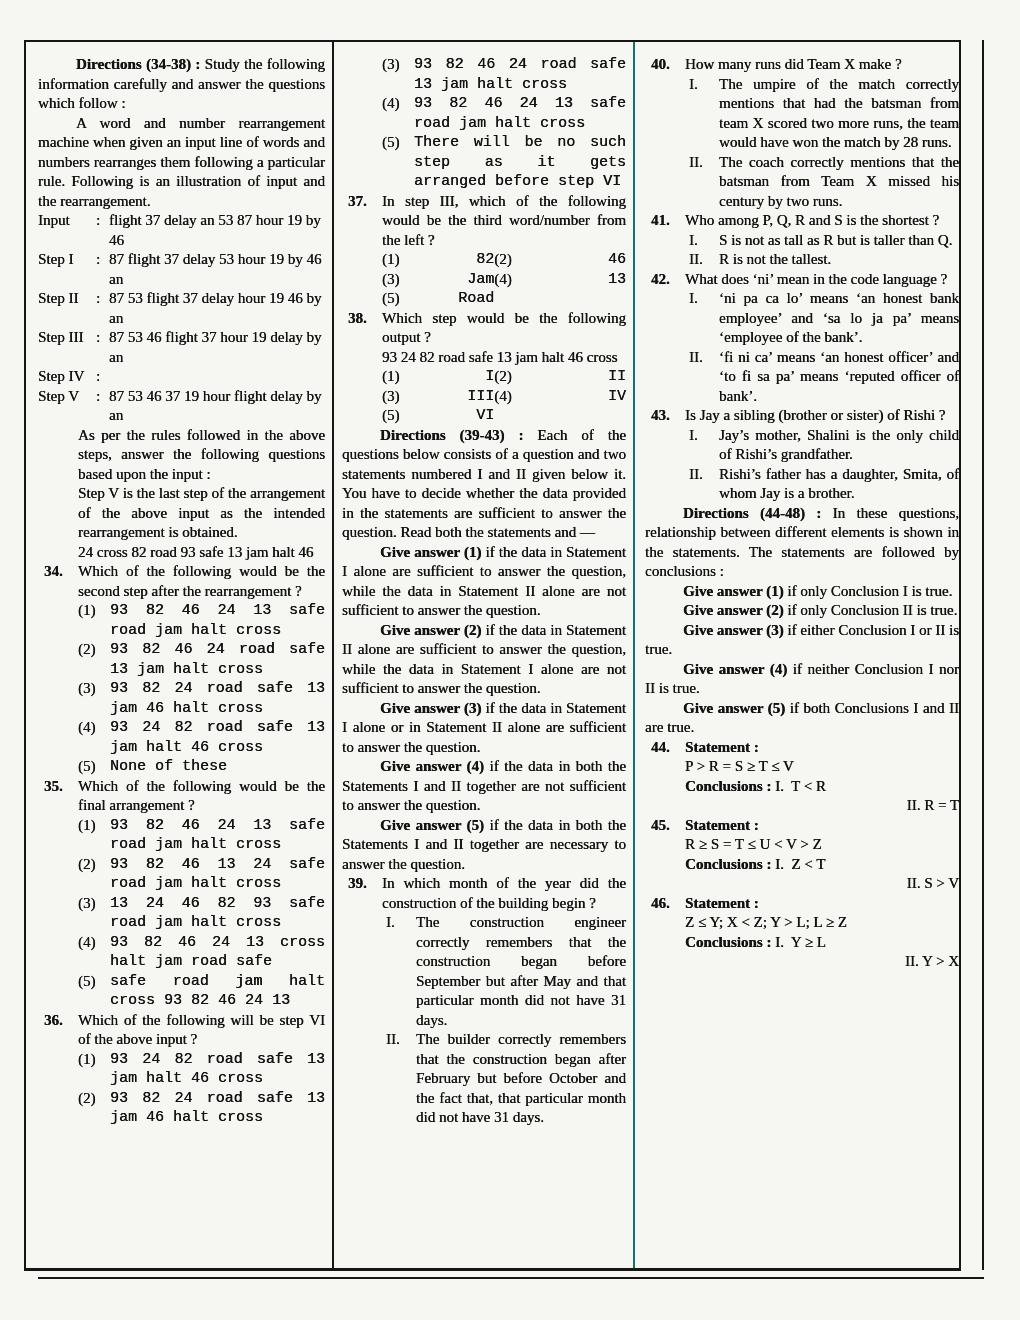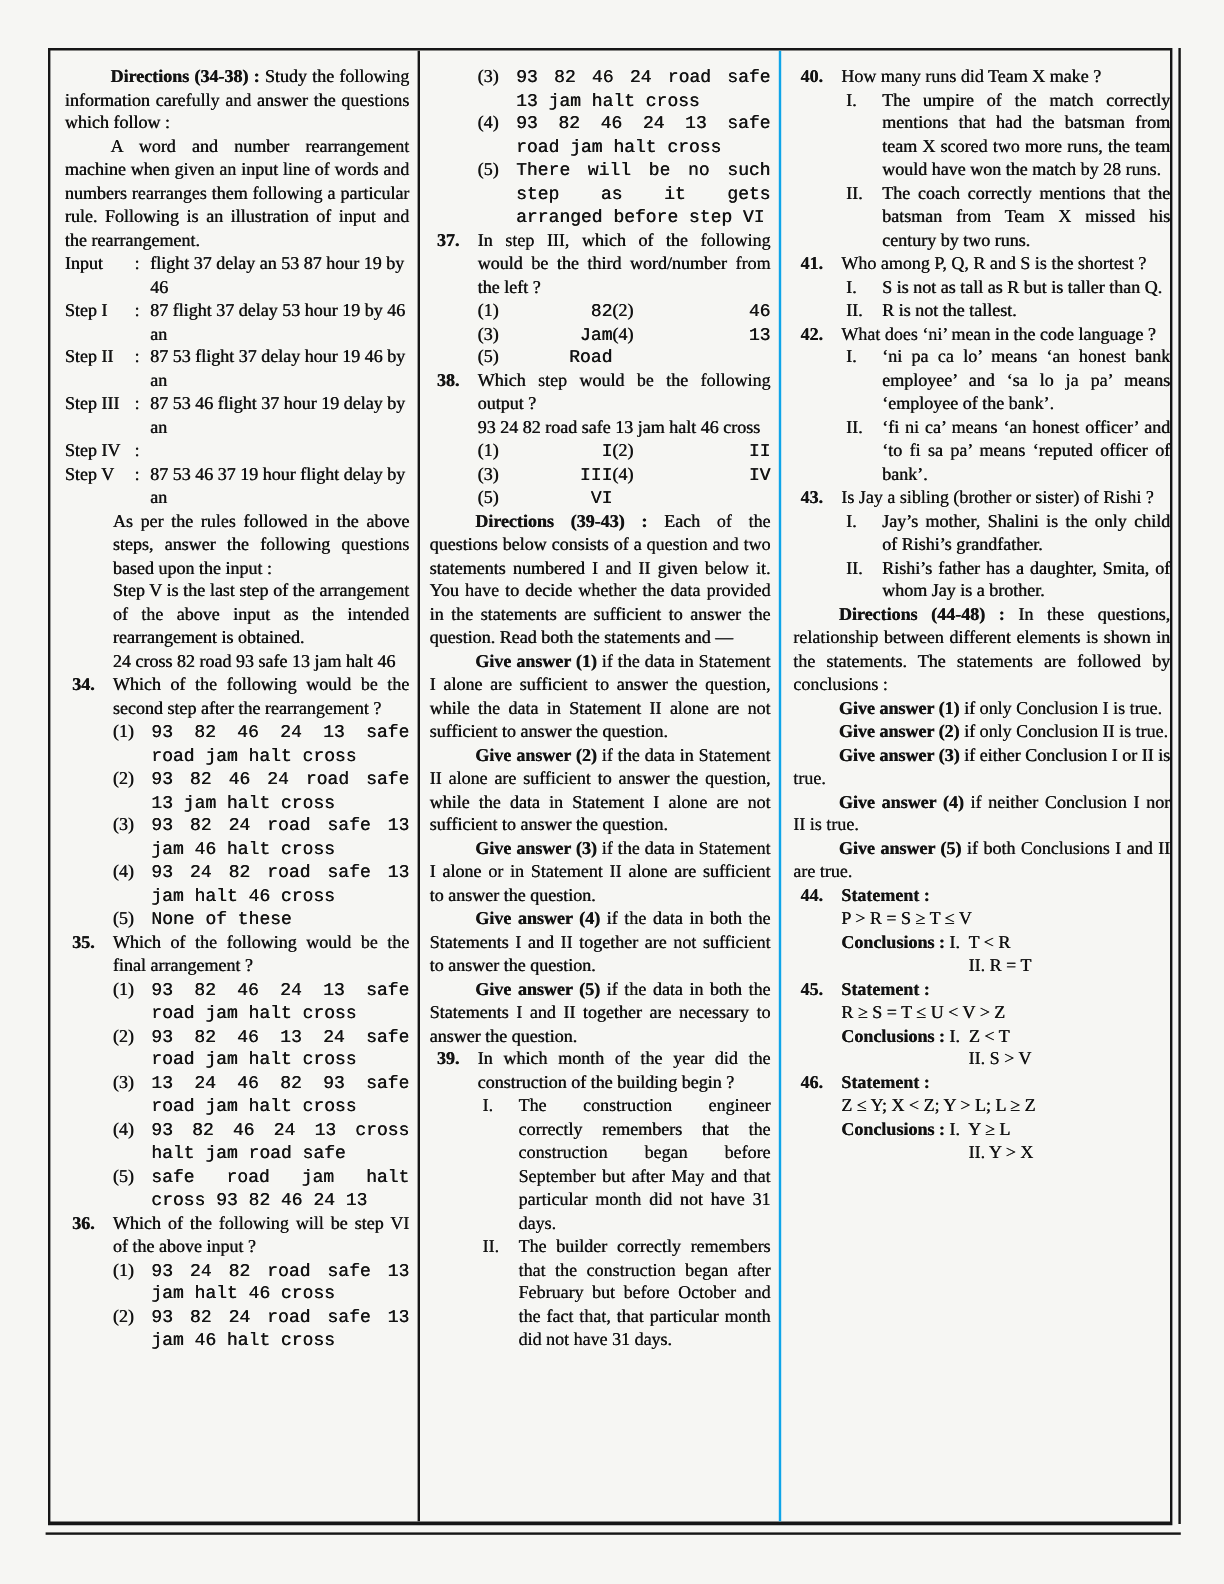--- a/index.html
+++ b/index.html
@@ -5,30 +5,30 @@
   html,body{margin:0;padding:0;}
   body{
     width:1020px;height:1320px;position:relative;
     background:#f6f6f3;
     font-family:"Liberation Serif","DejaVu Serif",serif;
     font-size:15px;line-height:19.5px;color:#131313;
     -webkit-font-smoothing:antialiased;
   }
   .txtfat{ text-shadow:0.35px 0 0 currentColor; }
   .frame{
-    position:absolute;left:40px;top:40px;width:933px;height:1226px;
+    position:absolute;left:24px;top:40px;width:933px;height:1226px;
     border:2px solid #161616;border-bottom-width:3px;
     display:flex;overflow:hidden;background:#f6f6f3;
   }
   .extra-right{position:absolute;left:982px;top:40px;width:2px;height:1230px;background:#161616;}
   .extra-bottom{position:absolute;left:38px;top:1277px;width:946px;height:2px;background:#161616;}
   .col{box-sizing:border-box;padding-top:13px;overflow:hidden;}
   .col1{width:306px;padding-left:12px;padding-right:7px;}
   .col2{width:301px;border-left:2px solid #161616;padding-left:8px;padding-right:7px;}
-  .col3{flex:1;border-left:2px solid #0ea5e9;padding-left:10px;padding-right:0;}
+  .col3{flex:1;border-left:2px solid #0f766e;padding-left:10px;padding-right:0;}
   .para{text-align:justify;}
   .para.ind{text-indent:38px;}
   b,.b{font-weight:700;}
   .step{display:flex;}
   .step .lbl{flex:0 0 58px;}
   .step .sep{flex:0 0 13px;}
   .step .txt{flex:1;}
   .note{padding-left:40px;text-align:justify;}
   .q{display:flex;margin-top:0px;}
   .qnum{flex:0 0 40px;font-weight:700;padding-left:6px;box-sizing:border-box;}
@@ -40,21 +40,21 @@
   .opttxt{flex:1;text-align:justify;font-family:Liberation Mono, monospace;}
   .optgrid{display:grid;grid-template-columns:46% 54%;}
   .optgrid .opt{grid-column:auto;}
   .optgrid .opttxt{text-align:right;}
   .stmt{display:flex;}
   .stn{flex:0 0 34px;padding-left:4px;box-sizing:border-box;}
   .sttxt{flex:1;text-align:justify;}
   .slabel{font-weight:700;}
   .conc .b{white-space:pre;}
   .conc-first{white-space:pre-wrap;}
-  .conc2{padding-left:106px;white-space:pre-wrap;}
+  .conc2{padding-left:106px;white-space:pre-wrap;text-align:right;}
 </style>
 </head>
 <body class="txtfat">
 
 <div class="frame">
   <div class="col col1">
       <div class="para ind"><span class="b">Directions (34-38) : </span><span>Study the following information carefully and answer the questions which follow :</span></div>
       <div class="para ind"><span>A word and number rearrangement machine when given an input line of words and numbers rearranges them following a particular rule. Following is an illustration of input and the rearrangement.</span></div>
       <div class="step">
         <span class="lbl">Input</span>

